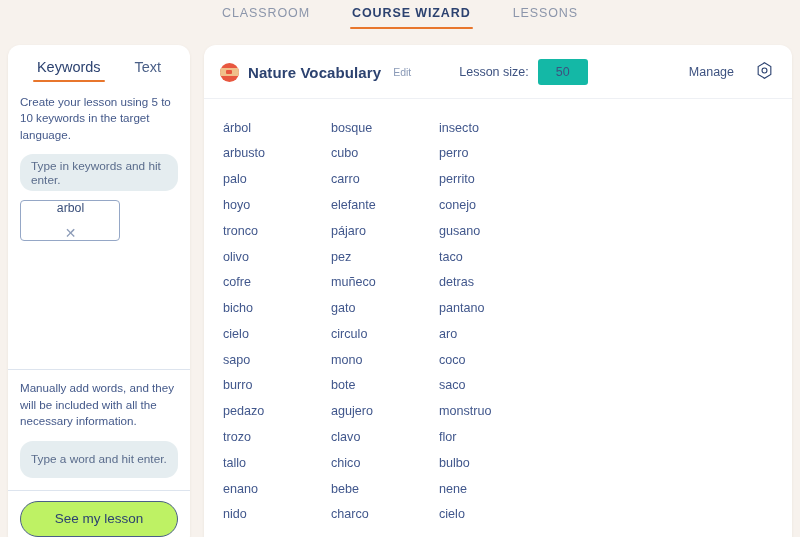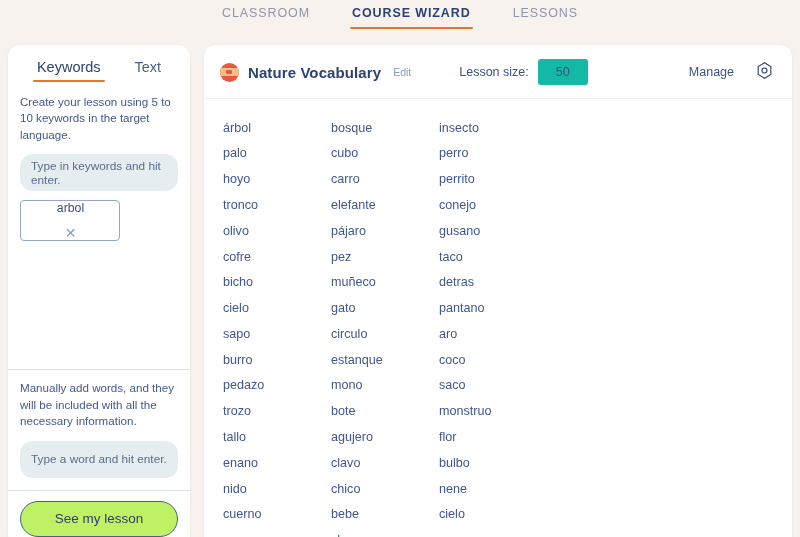--- a/index.html
+++ b/index.html
@@ -250,20 +250,21 @@
             <polygon points="12,2.2 20,7 20,17 12,21.8 4,17 4,7"></polygon>
             <circle cx="12" cy="12" r="3.1"></circle>
           </svg>
         </span>
       </span>
     </div>
 
     <div class="word-grid">
       <div class="word-col">
         <div class="word-item">árbol</div>
+        <div class="word-item">arbusto</div>
         <div class="word-item">palo</div>
         <div class="word-item">hoyo</div>
         <div class="word-item">tronco</div>
         <div class="word-item">olivo</div>
         <div class="word-item">cofre</div>
         <div class="word-item">bicho</div>
         <div class="word-item">cielo</div>
         <div class="word-item">sapo</div>
         <div class="word-item">burro</div>
         <div class="word-item">pedazo</div>
@@ -277,21 +278,20 @@
       <div class="word-col">
         <div class="word-item">bosque</div>
         <div class="word-item">cubo</div>
         <div class="word-item">carro</div>
         <div class="word-item">elefante</div>
         <div class="word-item">pájaro</div>
         <div class="word-item">pez</div>
         <div class="word-item">muñeco</div>
         <div class="word-item">gato</div>
         <div class="word-item">circulo</div>
-        <div class="word-item">estanque</div>
         <div class="word-item">mono</div>
         <div class="word-item">bote</div>
         <div class="word-item">agujero</div>
         <div class="word-item">clavo</div>
         <div class="word-item">chico</div>
         <div class="word-item">bebe</div>
         <div class="word-item">charco</div>
       </div>
 
       <div class="word-col">

